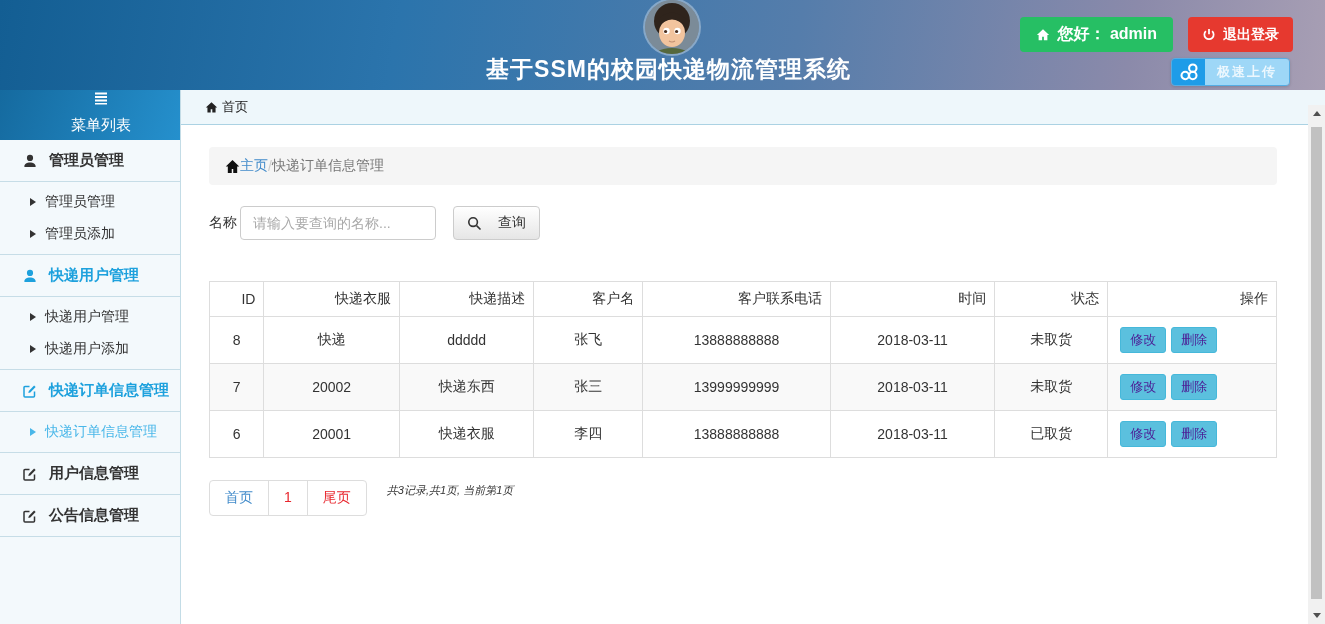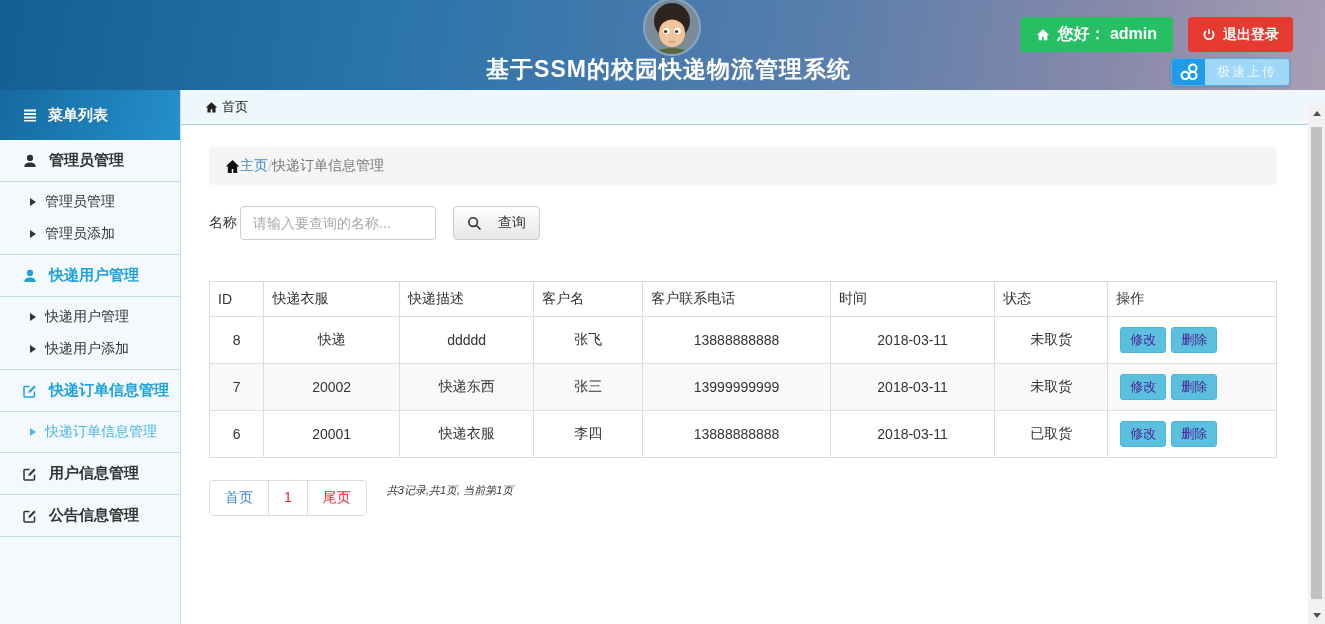--- a/index.html
+++ b/index.html
@@ -15,30 +15,30 @@
   .hdr-btns{position:absolute;right:32px;top:17px;display:flex;gap:15px;}
   .btn-greet{display:flex;align-items:center;gap:7px;background:#26bf64;color:#fff;font-weight:bold;
              font-size:16px;border:none;border-radius:4px;padding:7px 16px;cursor:pointer;}
   .btn-logout{display:flex;align-items:center;gap:7px;background:#e6392f;color:#ffffff;font-weight:bold;
               font-size:14px;border:none;border-radius:4px;padding:8px 14px;cursor:pointer;}
 
   
   .bd-widget{position:absolute;top:58px;right:35px;height:26px;display:flex;border-radius:4px;overflow:hidden;
              border:1px solid #55ade4;box-shadow:0 1px 3px rgba(0,0,0,.15);z-index:30;}
   .bd-icon{width:33px;background:#1e9ce8;display:flex;align-items:center;justify-content:center;}
-  .bd-label{background:#9ed7f7;color:rgba(255,255,255,.8);font-size:13px;font-weight:normal;
+  .bd-label{background:#9ed7f7;color:rgba(255,255,255,.8);font-size:13px;font-weight:bold;
             display:flex;align-items:center;padding:0 12px;letter-spacing:2px;}
 
   
   .body-row{display:flex;height:554px;}
 
   
   .sidebar{width:180px;flex:0 0 auto;background:#f3f9fc;border-right:1px solid #c3dce6;}
   .side-hdr{height:50px;display:flex;align-items:center;gap:10px;padding-left:22px;color:#fff;
-            font-size:15px;font-weight:bold;background:linear-gradient(110deg,#156a9f,#2590cd);}
+            font-size:15px;font-weight:normal;background:linear-gradient(110deg,#156a9f,#2590cd);flex-direction:column;}
   .side-title{display:flex;align-items:center;gap:11px;padding:11px 0 11px 22px;font-size:15px;
               font-weight:bold;color:#333;border-bottom:1px solid #c6dde7;cursor:pointer;}
   .side-title.active{color:#1da1dd;}
   .side-subs{padding:4px 0;border-bottom:1px solid #c6dde7;}
   .side-sub{display:flex;align-items:center;gap:9px;padding:7px 0 7px 30px;font-size:14px;color:#333;cursor:pointer;}
   .side-sub.active{color:#49b7e9;}
   .caret{width:0;height:0;border-top:4px solid transparent;border-bottom:4px solid transparent;
          border-left:6px solid #333;flex:0 0 auto;}
   .side-sub.active .caret{border-left-color:#49b7e9;}
   .side-icon{width:16px;height:16px;flex:0 0 auto;}
@@ -57,21 +57,21 @@
   .search-row{display:flex;align-items:center;margin-bottom:41px;}
   .search-label{font-size:14px;color:#333;margin-right:3px;}
   .search-input{width:170px;height:32px;border:1px solid #ccc;border-radius:4px;padding:0 12px;
                 font-size:14px;color:#555;outline:none;font-family:inherit;}
   .search-input::placeholder{color:#a9a9a9;}
   .search-btn{margin-left:17px;display:flex;align-items:center;gap:16px;height:34px;padding:0 13px;
               font-size:14px;color:#333;border:1px solid #ccc;border-radius:4px;cursor:pointer;
               background:linear-gradient(#ffffff,#e6e6e6);font-family:inherit;}
 
   table.grid{width:100%;border-collapse:collapse;font-size:14px;color:#333;table-layout:fixed;}
-  .grid th{font-weight:normal;text-align:left;padding:8px 8px;border:1px solid #ddd;background:#fff;}
+  .grid th{font-weight:normal;text-align:right;padding:8px 8px;border:1px solid #ddd;background:#fff;}
   .grid td{text-align:center;padding:10px 8px;border:1px solid #ddd;}
   .grid tbody tr:nth-child(even){background:#f9f9f9;}
   .grid td.actions{text-align:left;padding-left:12px;}
   .btn-info{background:#5bc0de;border:1px solid #46b8da;color:#4c1d95;font-size:13px;border-radius:3px;
             padding:3px 9px;margin-right:5px;cursor:pointer;font-family:inherit;}
 
   .pager-row{display:flex;align-items:flex-start;margin-top:22px;}
   .pager{display:inline-flex;border:1px solid #ddd;border-radius:4px;overflow:hidden;background:#fff;}
   .pager span{padding:8px 15px;font-size:14px;cursor:pointer;border-left:1px solid #ddd;}
   .pager span:first-child{border-left:none;}

